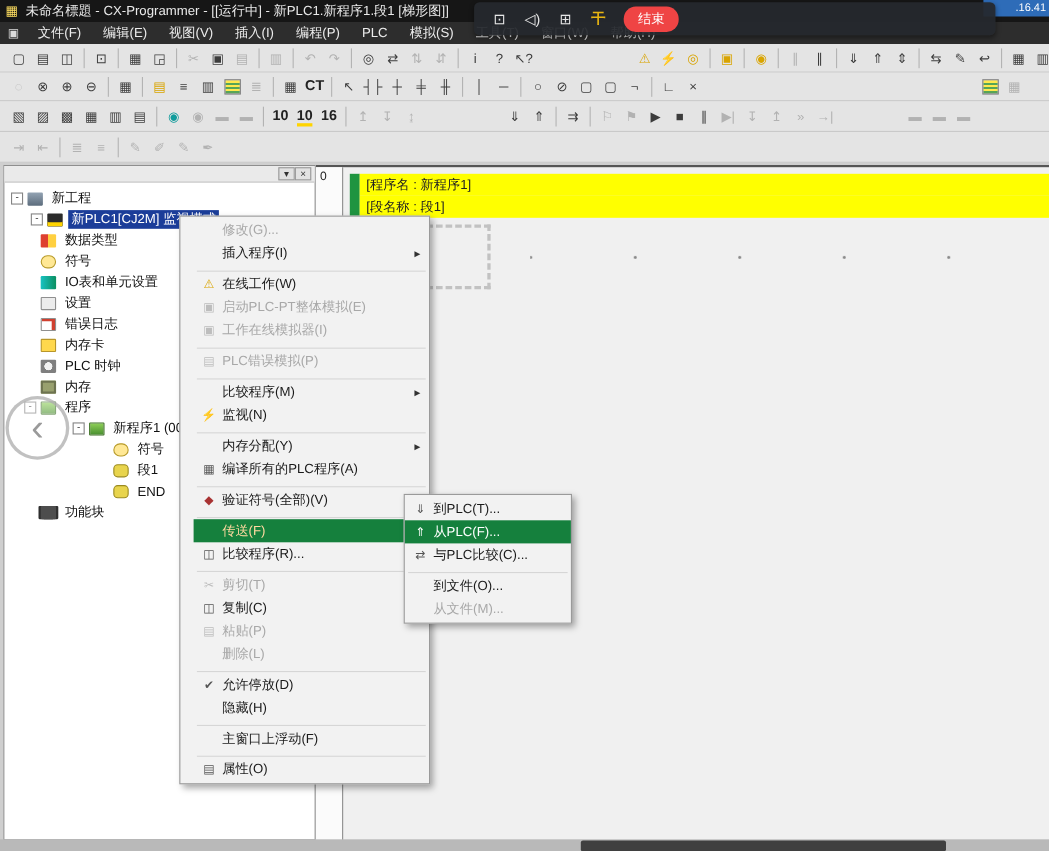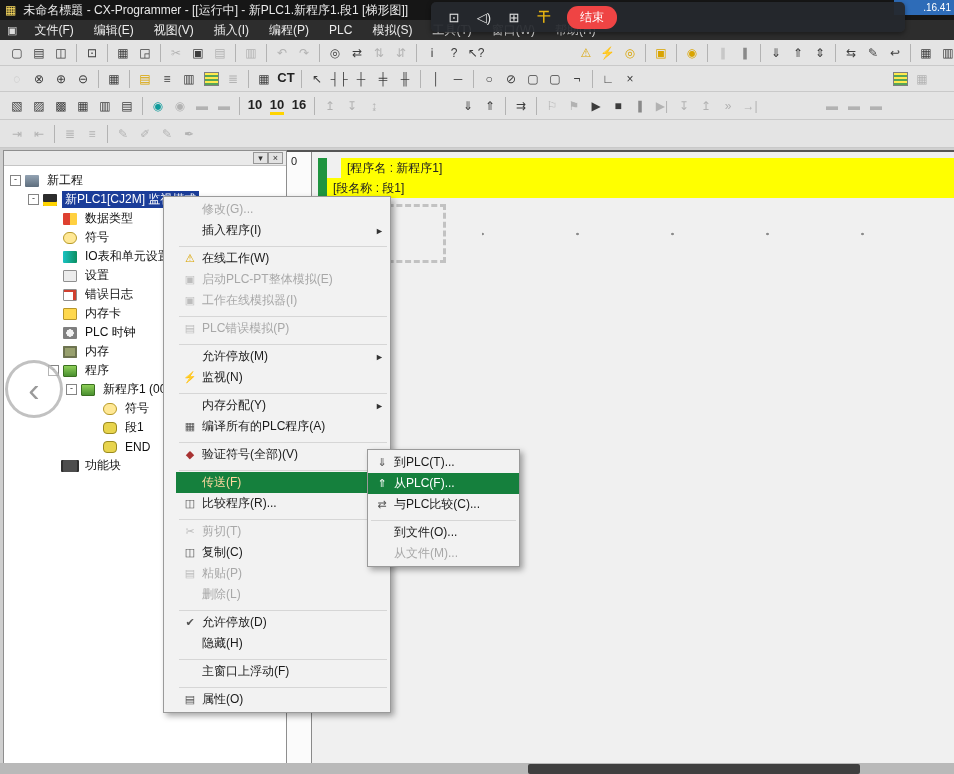--- a/index.html
+++ b/index.html
@@ -42,21 +42,21 @@
   .tbtn.tsep{width:0;padding:0;margin:0 4px;height:18px;border-left:1px solid #b3b3b3;}
   
   .treepanel{position:absolute;left:3px;top:150px;width:284px;height:614px;background:#ffffff;
              border:1px solid #8e8e8e;box-sizing:border-box;}
   .panelhead{height:14px;background:#eaeaea;border-bottom:1px solid #c5c5c5;display:flex;
              justify-content:flex-end;align-items:center;padding-right:3px;gap:3px;}
   .phbtn{width:15px;height:12px;font-size:9px;line-height:8px;background:#e2e2e2;border:1px solid #979797;
          text-align:center;color:#333;padding:0;font-family:inherit;}
   .treebody{padding-top:5px;}
   .trow{display:flex;align-items:center;height:19px;font-size:12px;color:#111;white-space:nowrap;}
-  .d0{padding-left:6px;} .d1{padding-left:24px;} .d2{padding-left:44px;} .d3{padding-left:62px;} .d4{padding-left:84px;}
+  .d0{padding-left:6px;} .d1{padding-left:24px;} .d2{padding-left:18px;} .d3{padding-left:62px;} .d4{padding-left:84px;}
   .exp{width:9px;height:9px;border:1px solid #848484;background:#fff;color:#333;font-size:9px;
        line-height:7px;text-align:center;margin-right:4px;flex:none;}
   .exp:empty{visibility:hidden;}
   .ticon{width:14px;height:12px;margin-right:5px;flex:none;border-radius:1px;}
   .tlb{padding:0 3px;}
   .trow.sel .tlb{background:#1b3d99;color:#fff;}
   .i-proj{background:linear-gradient(#93a3b3,#5d6d7d);}
   .i-plc{background:#2c2c2c;box-shadow:inset 0 -4px 0 #ffd400;}
   .i-data{background:linear-gradient(90deg,#de4030 50%,#ffd040 50%);}
   .i-sym{background:#ffe895;border:1px solid #b89b2a;border-radius:6px;box-sizing:border-box;}
@@ -70,21 +70,21 @@
   .i-sec{background:#e8d44d;border:1px solid #9a8a20;border-radius:4px;box-sizing:border-box;}
   .i-fb{background:#4d4d4d;box-shadow:-2px 0 0 #2e2e2e,2px 0 0 #2e2e2e;}
   
   .editor{position:absolute;left:287px;top:150px;width:667px;height:614px;background:#f0f0f0;
           border-top:2px solid #555;box-sizing:border-box;}
   .rungmargin{position:absolute;left:0;top:0;width:25px;height:100%;background:#fbfbfb;
               border-right:1px solid #8a8a8a;font-size:11px;color:#222;padding:3px 0 0 4px;box-sizing:border-box;}
   .greenbar{position:absolute;left:31px;top:6px;width:9px;height:40px;background:#1f9440;}
   .crow{position:absolute;left:40px;right:0;height:20px;background:#ffff00;font-size:12px;color:#222;
         line-height:20px;padding-left:6px;white-space:nowrap;overflow:hidden;}
-  .crow1{top:6px;margin-left:14px;} .crow2{top:26px;}
+  .crow1{top:6px;} .crow2{top:26px;}
   .dots{position:absolute;left:195px;top:50px;width:470px;height:62px;
         background-image:radial-gradient(circle,#8a8a8a 1px,transparent 1.6px);
         background-size:95px 48px;background-position:48px 8px;}
   .hatch{position:absolute;left:57px;top:52px;width:96px;height:53px;border:3px dashed #c2c2c2;}
   
   .menu{position:absolute;background:#f2f2f2;border:1px solid #9a9a9a;box-shadow:3px 3px 6px rgba(0,0,0,.35);
         padding:2px 0;box-sizing:border-box;}
   .ctxmenu{left:163px;top:196px;width:228px;z-index:50;padding-left:12px;}
   .submenu{left:367px;top:449px;width:153px;z-index:55;}
   .mi{display:flex;align-items:center;height:21px;padding:0 6px 0 2px;font-size:12px;color:#1a1a1a;white-space:nowrap;}
@@ -644,21 +644,21 @@
     <span class="mi-lb">PLC错误模拟(P)</span>
     <span class="mi-ar"></span>
   </div>
     <div class="mi sep">
     
     
     
   </div>
     <div class="mi">
     <span class="mi-ic"></span>
-    <span class="mi-lb">允许停放(M)</span>
+    <span class="mi-lb">比较程序(M)</span>
     <span class="mi-ar">►</span>
   </div>
     <div class="mi">
     <span class="mi-ic gold">⚡</span>
     <span class="mi-lb">监视(N)</span>
     <span class="mi-ar"></span>
   </div>
     <div class="mi sep">
     
     

